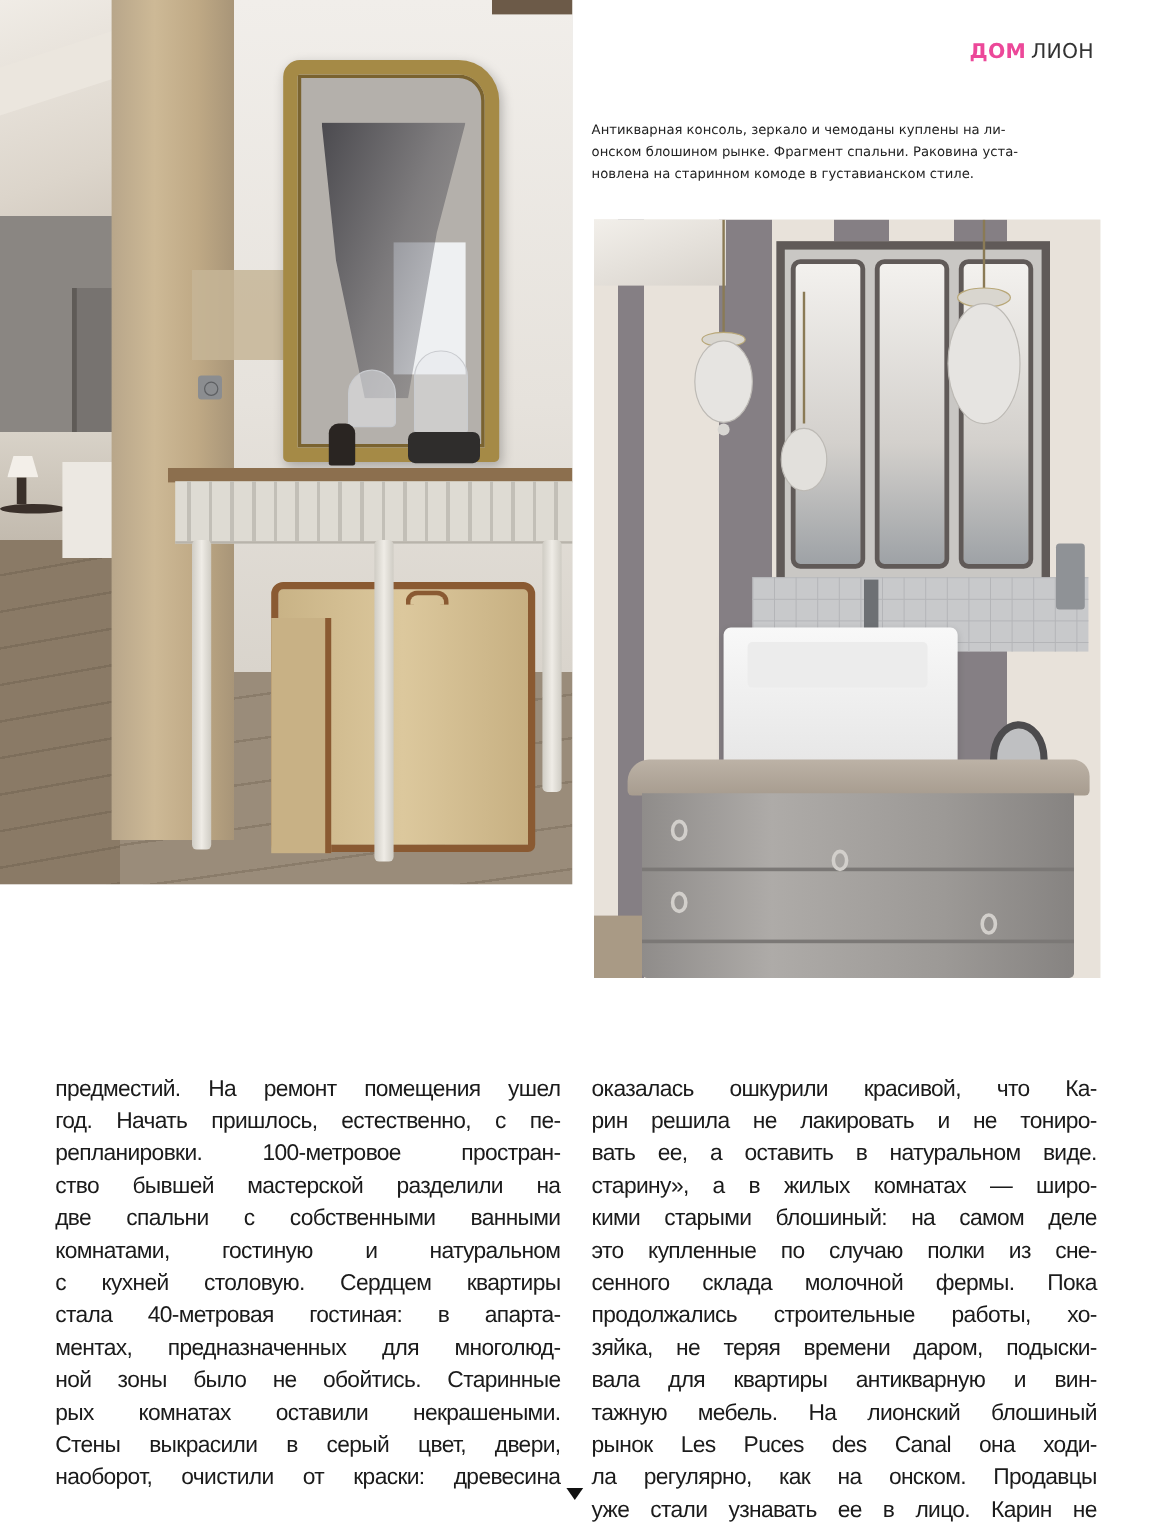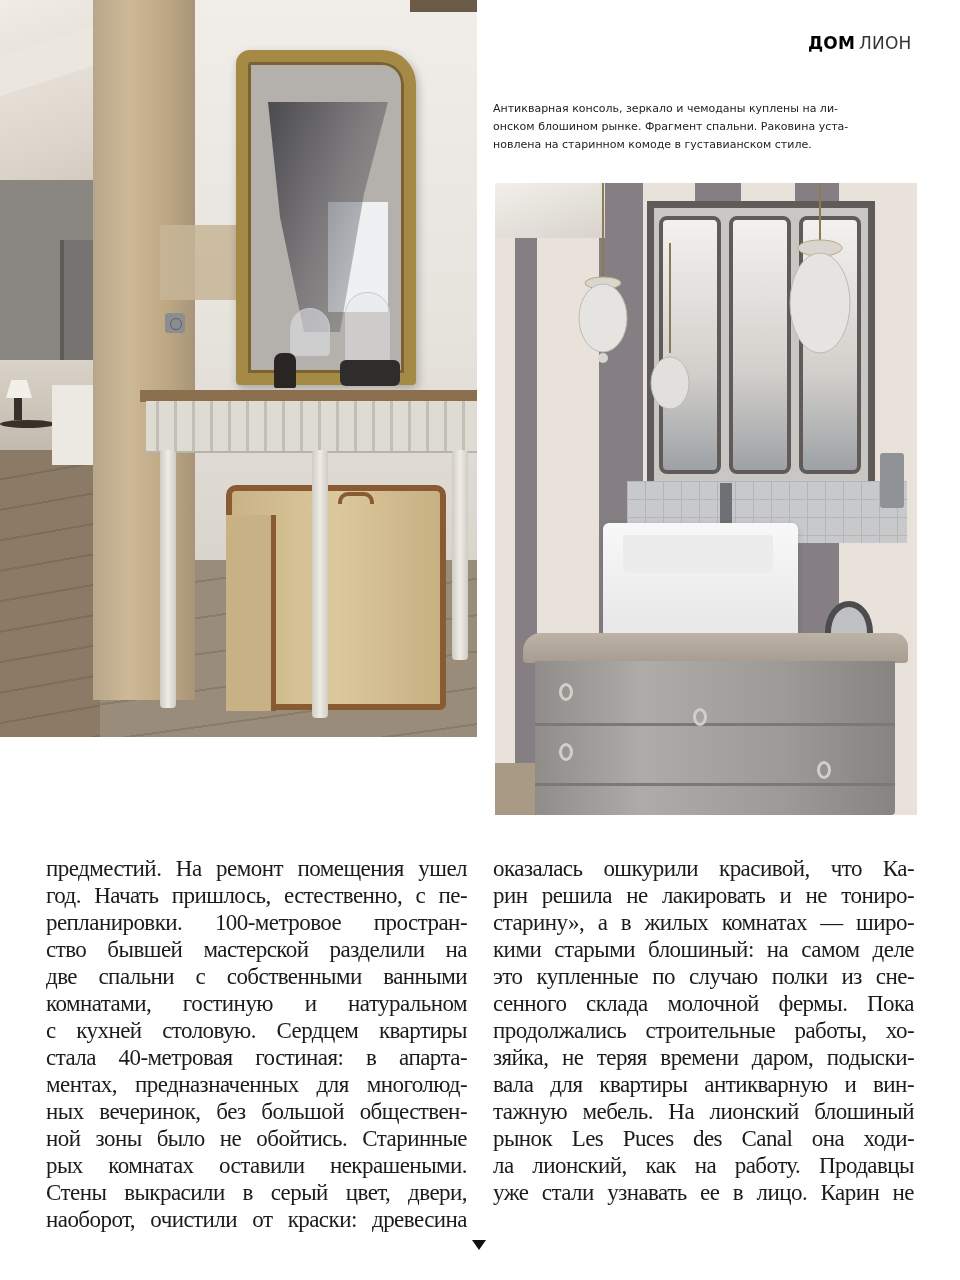--- a/index.html
+++ b/index.html
@@ -5,21 +5,21 @@
     * { box-sizing: border-box; margin: 0; padding: 0; }
     html, body { width: 960px; height: 1280px; background: #ffffff; overflow: hidden; }
     body { position: relative; font-family: "DejaVu Serif", serif; color: #1a1a1a; }
 
     
     .running-head {
       position: absolute; top: 33px; left: 808px;
       font-family: "DejaVu Sans", sans-serif; font-size: 17px; letter-spacing: 0.2px;
       white-space: nowrap;
     }
-    .running-head .section { font-weight: bold; color: #000000; }
+    .running-head .section { font-weight: bold; color: #ec4899; }
     .running-head .place { font-weight: normal; color: #333; margin-left: 4px; }
 
     
     .caption {
       position: absolute; top: 100px; left: 493px; width: 428px;
       font-family: "DejaVu Sans", sans-serif; font-size: 11px; line-height: 18px; color: #222;
     }
     .caption span { display: block; white-space: nowrap; }
 
     
@@ -97,22 +97,22 @@
       background:linear-gradient(180deg,#bcb2a6,#a79c8f); border-radius:18px 14px 4px 4px; }
     .pr-dresser { position:absolute; left:40px; top:478px; width:360px; height:154px;
       background: linear-gradient(90deg,#8f8c8a,#aeaba8 30%,#9c9996 70%,#868381);
       border-radius:0 0 4px 4px; }
     .pr-drawer-line { position:absolute; left:40px; width:360px; height:3px; background:#7b7876; }
     .pr-knob { position:absolute; width:14px; height:18px; border:3px solid #d2cfcb; border-radius:50%; }
     .pr-floor { position:absolute; left:0; top:580px; width:40px; height:52px; background:#a99a85; }
 
     
     .body-col {
-      position: absolute; top: 855px; width: 421px;
-      font-family: Liberation Serif, serif; font-size: 23px; line-height: 27px; color: #1b1b1b;
+      position: absolute; top: 894px; width: 421px;
+      font-family: Liberation Sans, sans-serif; font-size: 19px; line-height: 27px; color: #1b1b1b;
       letter-spacing: -0.55px;
     }
     .body-col .line { display: block; white-space: nowrap; text-align: justify; text-align-last: justify; }
     .col-left  { left: 46px; }
     .col-right { left: 493px; }
 
     .continue-arrow {
       position: absolute; left: 472px; top: 1240px; width: 0; height: 0;
       border-left: 7px solid transparent; border-right: 7px solid transparent; border-top: 10px solid #111;
     }
@@ -209,36 +209,36 @@
 <div class="body-col col-left">
   <span class="line">предместий. На ремонт помещения ушел</span>
   <span class="line">год. Начать пришлось, естественно, с пе-</span>
   <span class="line">репланировки. 100-метровое простран-</span>
   <span class="line">ство бывшей мастерской разделили на</span>
   <span class="line">две спальни с собственными ванными</span>
   <span class="line">комнатами, гостиную и натуральном</span>
   <span class="line">с кухней столовую. Сердцем квартиры</span>
   <span class="line">стала 40-метровая гостиная: в апарта-</span>
   <span class="line">ментах, предназначенных для многолюд-</span>
-  <span class="line">ных вечеринок, без большой обществен-</span>
   <span class="line">ной зоны было не обойтись. Старинные</span>
   <span class="line">рых комнатах оставили некрашеными.</span>
   <span class="line">Стены выкрасили в серый цвет, двери,</span>
   <span class="line">наоборот, очистили от краски: древесина</span>
 </div>
 
 <div class="body-col col-right">
   <span class="line">оказалась ошкурили красивой, что Ка-</span>
   <span class="line">рин решила не лакировать и не тониро-</span>
+  <span class="line">вать ее, а оставить в натуральном виде.</span>
   <span class="line">старину», а в жилых комнатах — широ-</span>
   <span class="line">кими старыми блошиный: на самом деле</span>
   <span class="line">это купленные по случаю полки из сне-</span>
   <span class="line">сенного склада молочной фермы. Пока</span>
   <span class="line">продолжались строительные работы, хо-</span>
   <span class="line">зяйка, не теряя времени даром, подыски-</span>
   <span class="line">вала для квартиры антикварную и вин-</span>
   <span class="line">тажную мебель. На лионский блошиный</span>
   <span class="line">рынок Les Puces des Canal она ходи-</span>
-  <span class="line">ла лионский, как на работу. Продавцы</span>
+  <span class="line">ла регулярно, как на онском. Продавцы</span>
   <span class="line">уже стали узнавать ее в лицо. Карин не</span>
 </div>
 
 <div class="continue-arrow"></div>
 
 </body></html>

